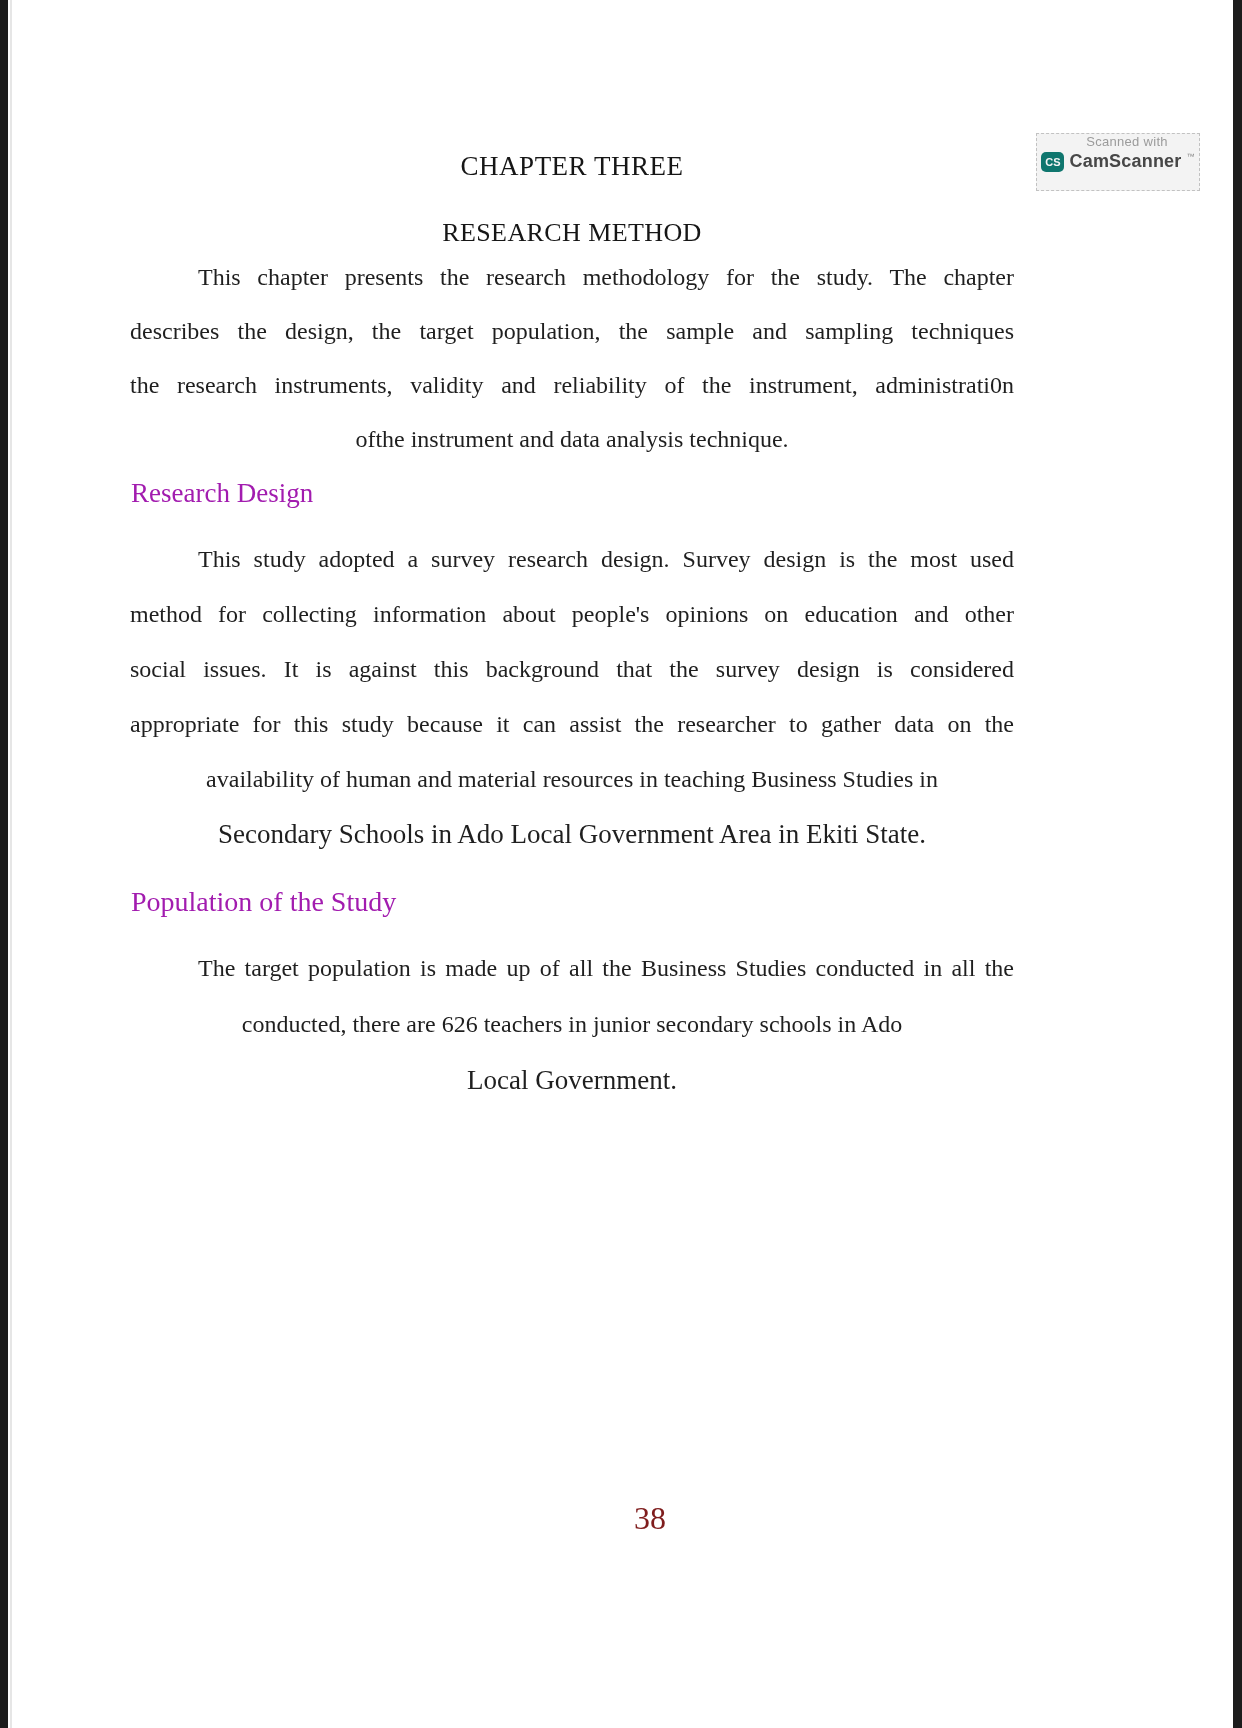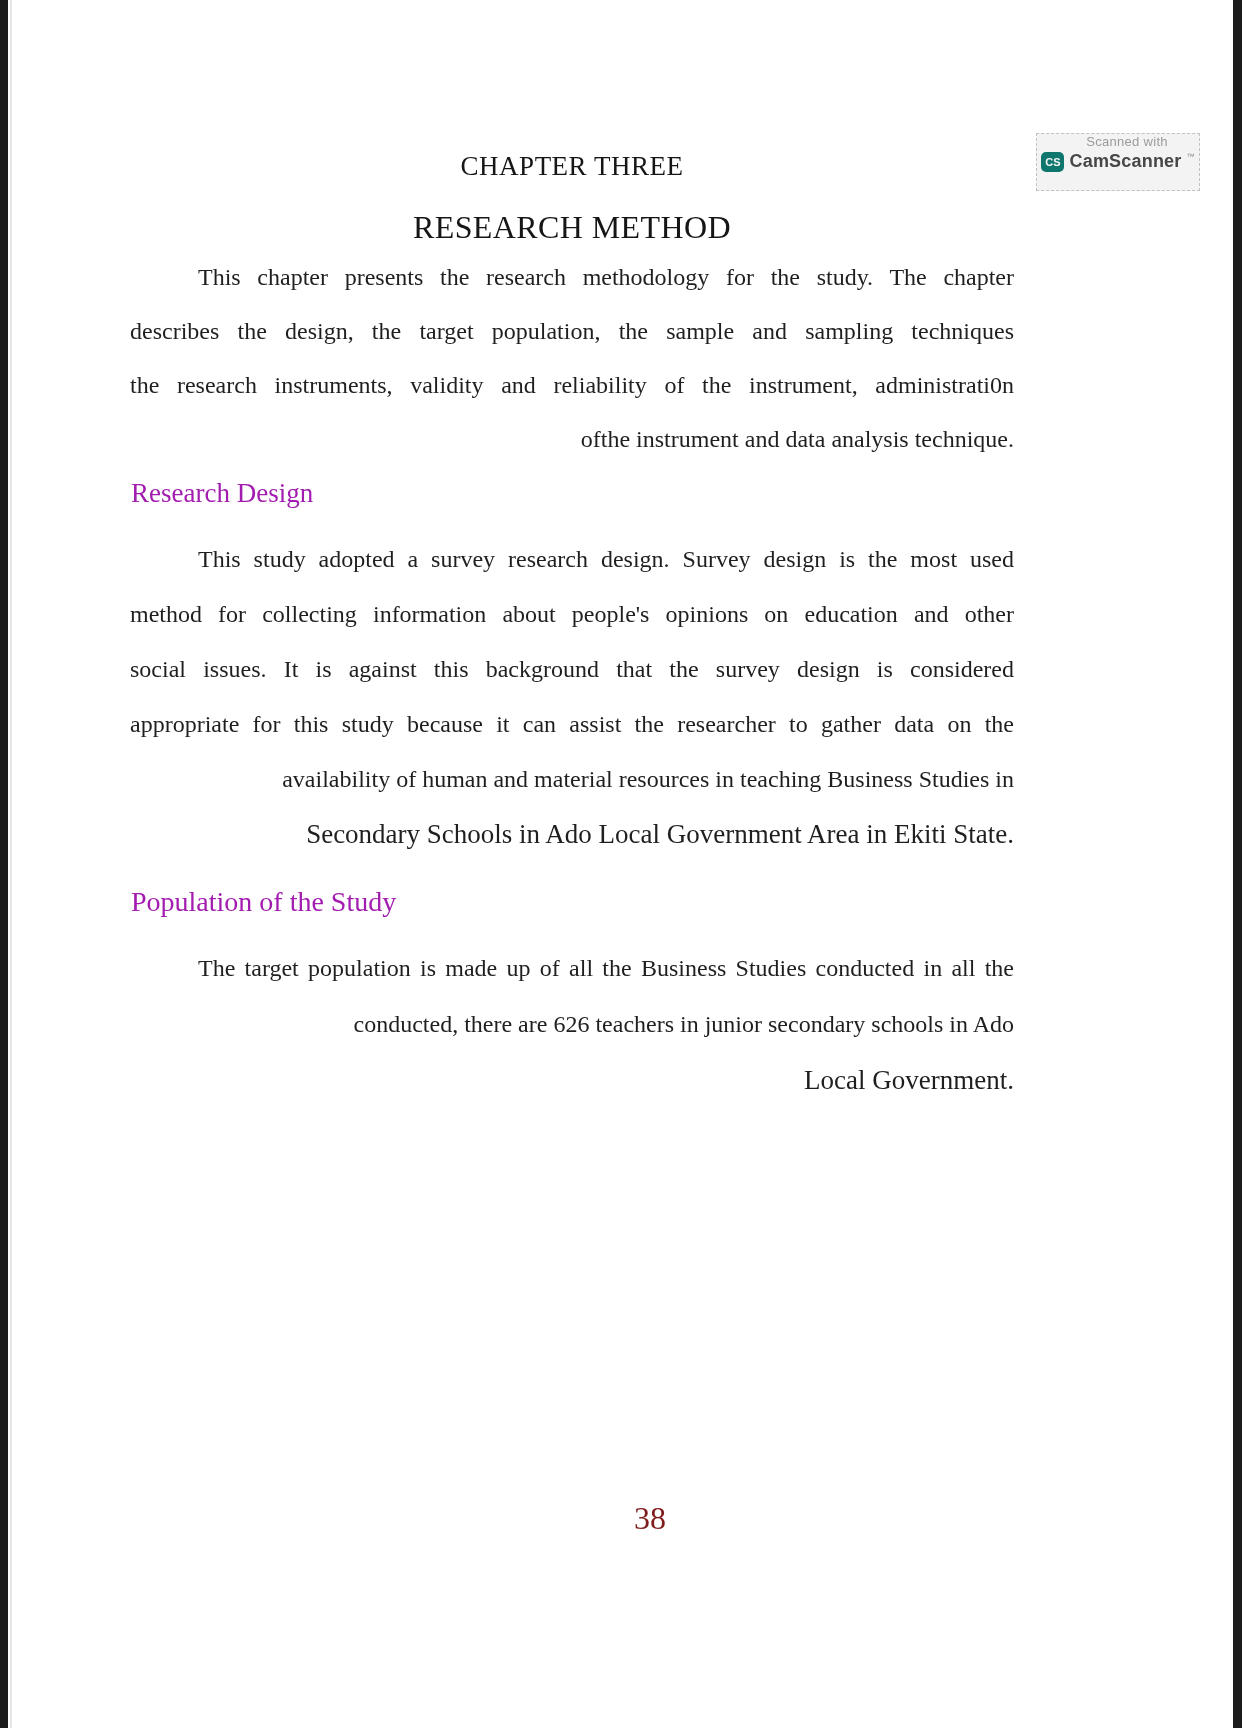--- a/index.html
+++ b/index.html
@@ -80,21 +80,21 @@
   
   .chapter-heading, .chapter-subheading {
     position: absolute;
     left: 130px;
     width: 884px;
     text-align: center;
     color: #161616;
     white-space: nowrap;
   }
   .chapter-heading    { top: 151px; font-size: 27px; letter-spacing: 0.5px; }
-  .chapter-subheading { top: 209px; font-size: 32px; letter-spacing: 0.4px; }
+  .chapter-subheading { top: 218px; font-size: 26px; letter-spacing: 0.4px; }
 
   .section-heading {
     position: absolute;
     left: 131px;
     font-size: 27px;
     color: #a21caf;
     white-space: nowrap;
   }
   .section-heading.rd  { top: 478px; }
   .section-heading.pop { top: 886px; font-size: 28px; }
@@ -108,21 +108,21 @@
   }
   .para .tl { display: block; }
   .p1 { top: 250px; } .p1 .tl { height: 54px; line-height: 54px; }
   .p2 { top: 532px; } .p2 .tl { height: 55px; line-height: 55px; }
   .p3 { top: 940px; } .p3 .tl { height: 56px; line-height: 56px; }
   .tl.j {
     text-align: justify;
     -moz-text-align-last: justify;
     text-align-last: justify;
   }
-  .tl.l { text-align: right; }
+  .tl.l { text-align: center; }
   .tl.ind { text-indent: 68px; }
   .tl.big { font-size: 27px; }
 
   .page-number {
     position: absolute;
     left: 620px; top: 1500px;
     width: 60px;
     text-align: center;
     font-size: 32px;
     color: #7f1d1d;

